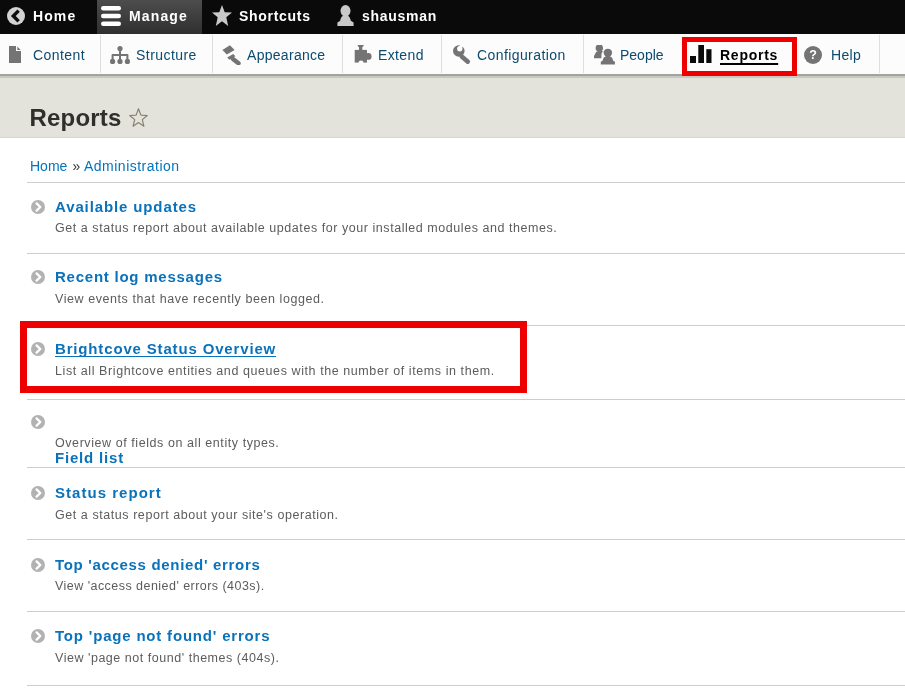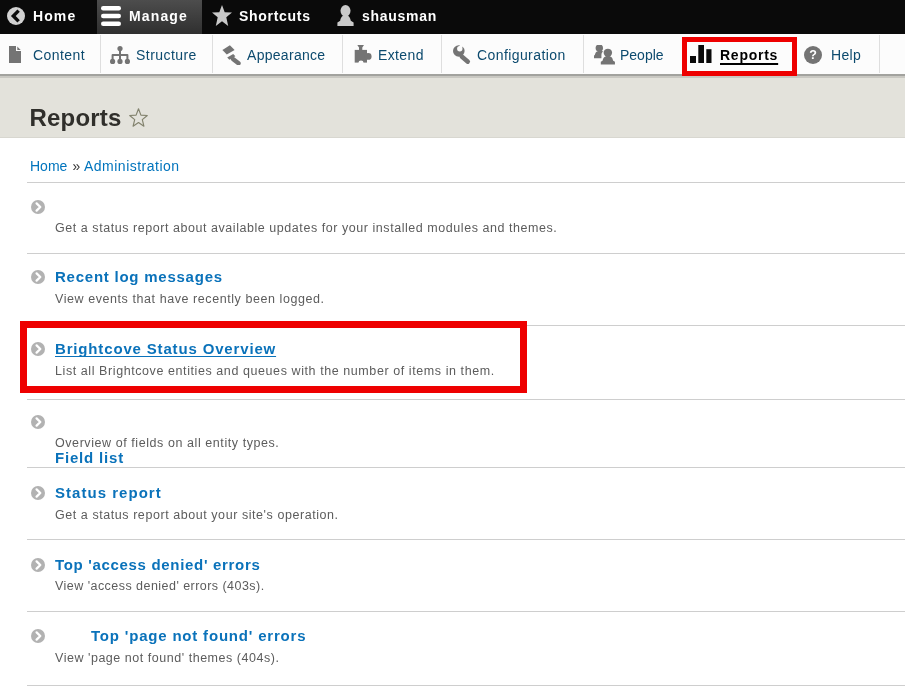--- a/index.html
+++ b/index.html
@@ -142,20 +142,21 @@
 
   <span class="abs crumb" style="left:30px">Home</span>
   <span class="abs" style="left:72.5px;top:157px;font-size:14px;color:#333;line-height:18px">»</span>
   <span class="abs crumb" style="left:84px;letter-spacing:0.49px">Administration</span>
   <div class="abs sep-line" style="top:182px"></div>
 
   <svg class="abs" style="left:31px;top:199.8px" width="14" height="14" viewBox="0 0 14 14">
       <circle cx="7" cy="7" r="7" fill="#b2b2b2"></circle>
       <path d="M5.6 3.4 L9.3 7 L5.6 10.6" stroke="#fff" stroke-width="2.3" fill="none" stroke-linecap="round" stroke-linejoin="round"></path>
     </svg>
+  <span class="abs ititle" style="top:197.8px;letter-spacing:0.88px;">Available updates</span>
   <span class="abs idesc" style="top:220.1px;letter-spacing:0.55px">Get a status report about available updates for your installed modules and themes.</span>
   <svg class="abs" style="left:31px;top:270.3px" width="14" height="14" viewBox="0 0 14 14">
       <circle cx="7" cy="7" r="7" fill="#b2b2b2"></circle>
       <path d="M5.6 3.4 L9.3 7 L5.6 10.6" stroke="#fff" stroke-width="2.3" fill="none" stroke-linecap="round" stroke-linejoin="round"></path>
     </svg>
   <span class="abs ititle" style="top:268.3px;letter-spacing:0.76px;">Recent log messages</span>
   <span class="abs idesc" style="top:290.6px;letter-spacing:0.57px">View events that have recently been logged.</span>
   <svg class="abs" style="left:31px;top:342.3px" width="14" height="14" viewBox="0 0 14 14">
       <circle cx="7" cy="7" r="7" fill="#b2b2b2"></circle>
       <path d="M5.6 3.4 L9.3 7 L5.6 10.6" stroke="#fff" stroke-width="2.3" fill="none" stroke-linecap="round" stroke-linejoin="round"></path>
@@ -177,21 +178,21 @@
   <svg class="abs" style="left:31px;top:557.8px" width="14" height="14" viewBox="0 0 14 14">
       <circle cx="7" cy="7" r="7" fill="#b2b2b2"></circle>
       <path d="M5.6 3.4 L9.3 7 L5.6 10.6" stroke="#fff" stroke-width="2.3" fill="none" stroke-linecap="round" stroke-linejoin="round"></path>
     </svg>
   <span class="abs ititle" style="top:555.8px;letter-spacing:0.68px;">Top 'access denied' errors</span>
   <span class="abs idesc" style="top:578.1px;letter-spacing:0.46px">View 'access denied' errors (403s).</span>
   <svg class="abs" style="left:31px;top:629.3px" width="14" height="14" viewBox="0 0 14 14">
       <circle cx="7" cy="7" r="7" fill="#b2b2b2"></circle>
       <path d="M5.6 3.4 L9.3 7 L5.6 10.6" stroke="#fff" stroke-width="2.3" fill="none" stroke-linecap="round" stroke-linejoin="round"></path>
     </svg>
-  <span class="abs ititle" style="top:627.3px;letter-spacing:0.81px;margin-left:36px;">Top 'page not found' errors</span>
+  <span class="abs ititle" style="top:627.3px;letter-spacing:0.81px;">Top 'page not found' errors</span>
   <span class="abs idesc" style="top:649.6px;letter-spacing:0.53px">View 'page not found' themes (404s).</span>
   <div class="abs sep-line" style="top:252.5px"></div>
   <div class="abs sep-line" style="top:324.5px"></div>
   <div class="abs sep-line" style="top:398.5px"></div>
   <div class="abs sep-line" style="top:466.5px"></div>
   <div class="abs sep-line" style="top:538.5px"></div>
   <div class="abs sep-line" style="top:610.5px"></div>
   <div class="abs sep-line" style="top:684.5px"></div>
   <div class="abs redbox" style="left:19.5px;top:320.5px;width:493.5px;height:58.5px;border-width:7px"></div>
 </div>

